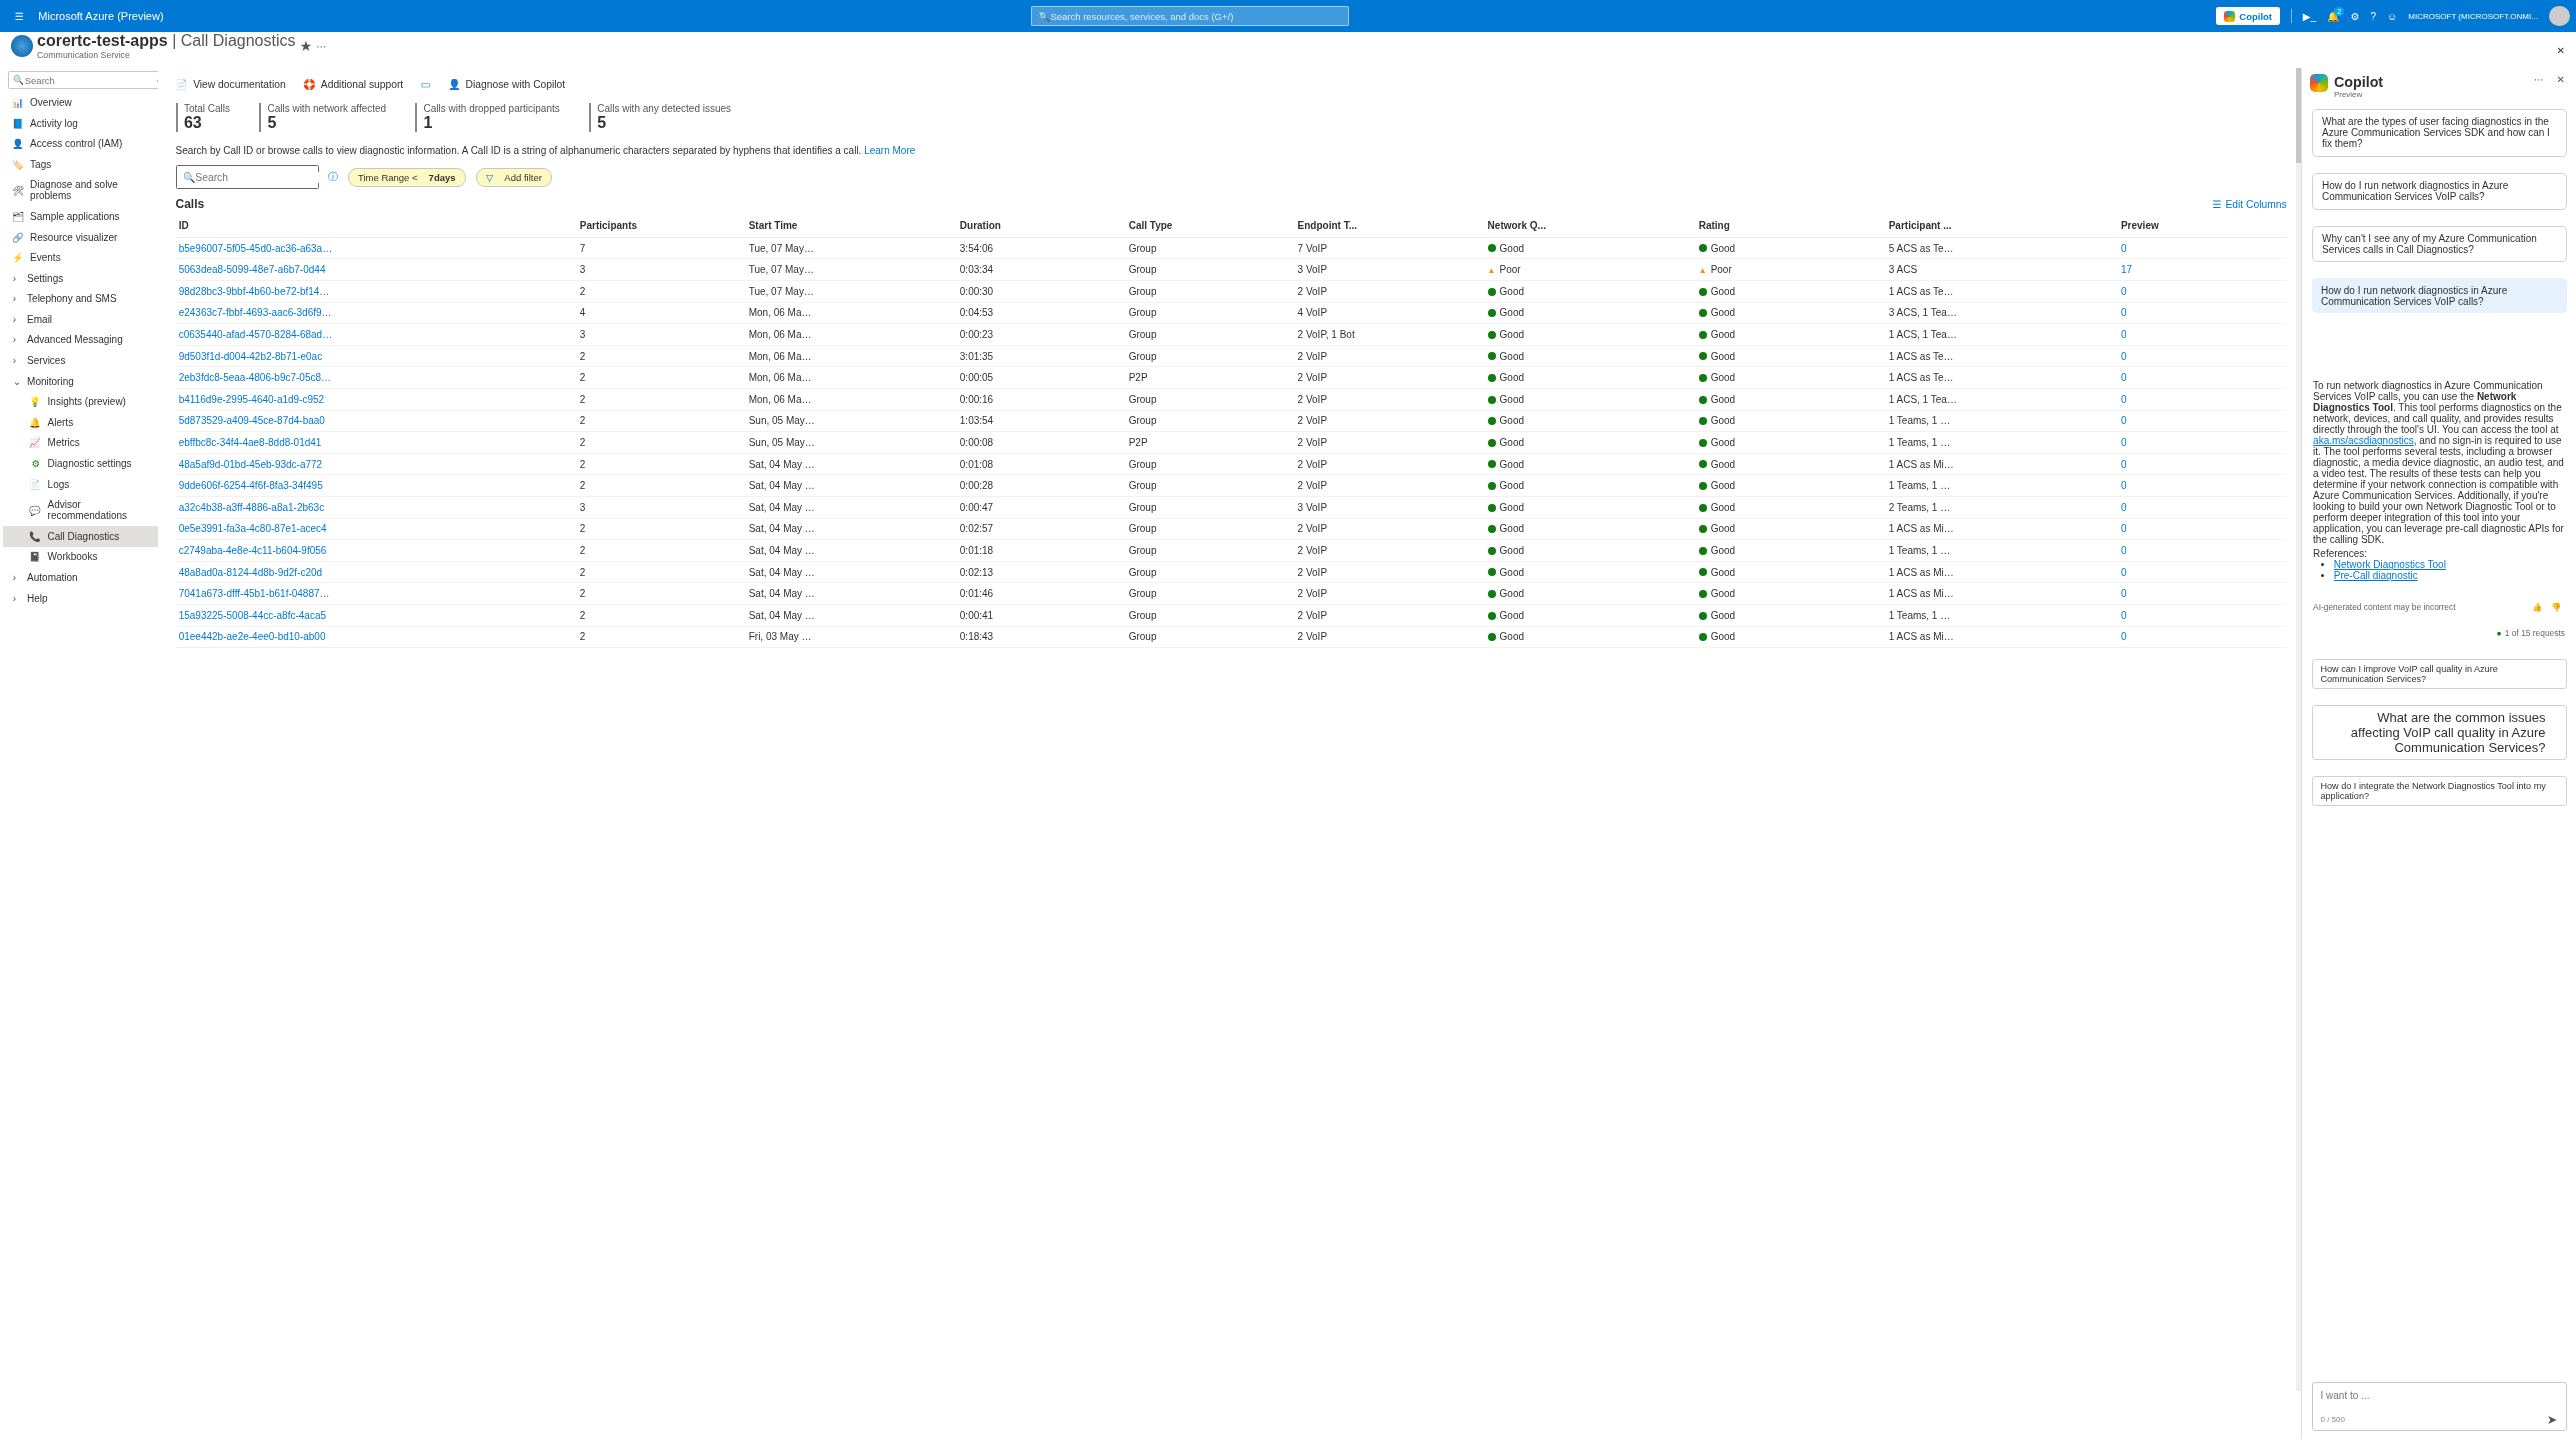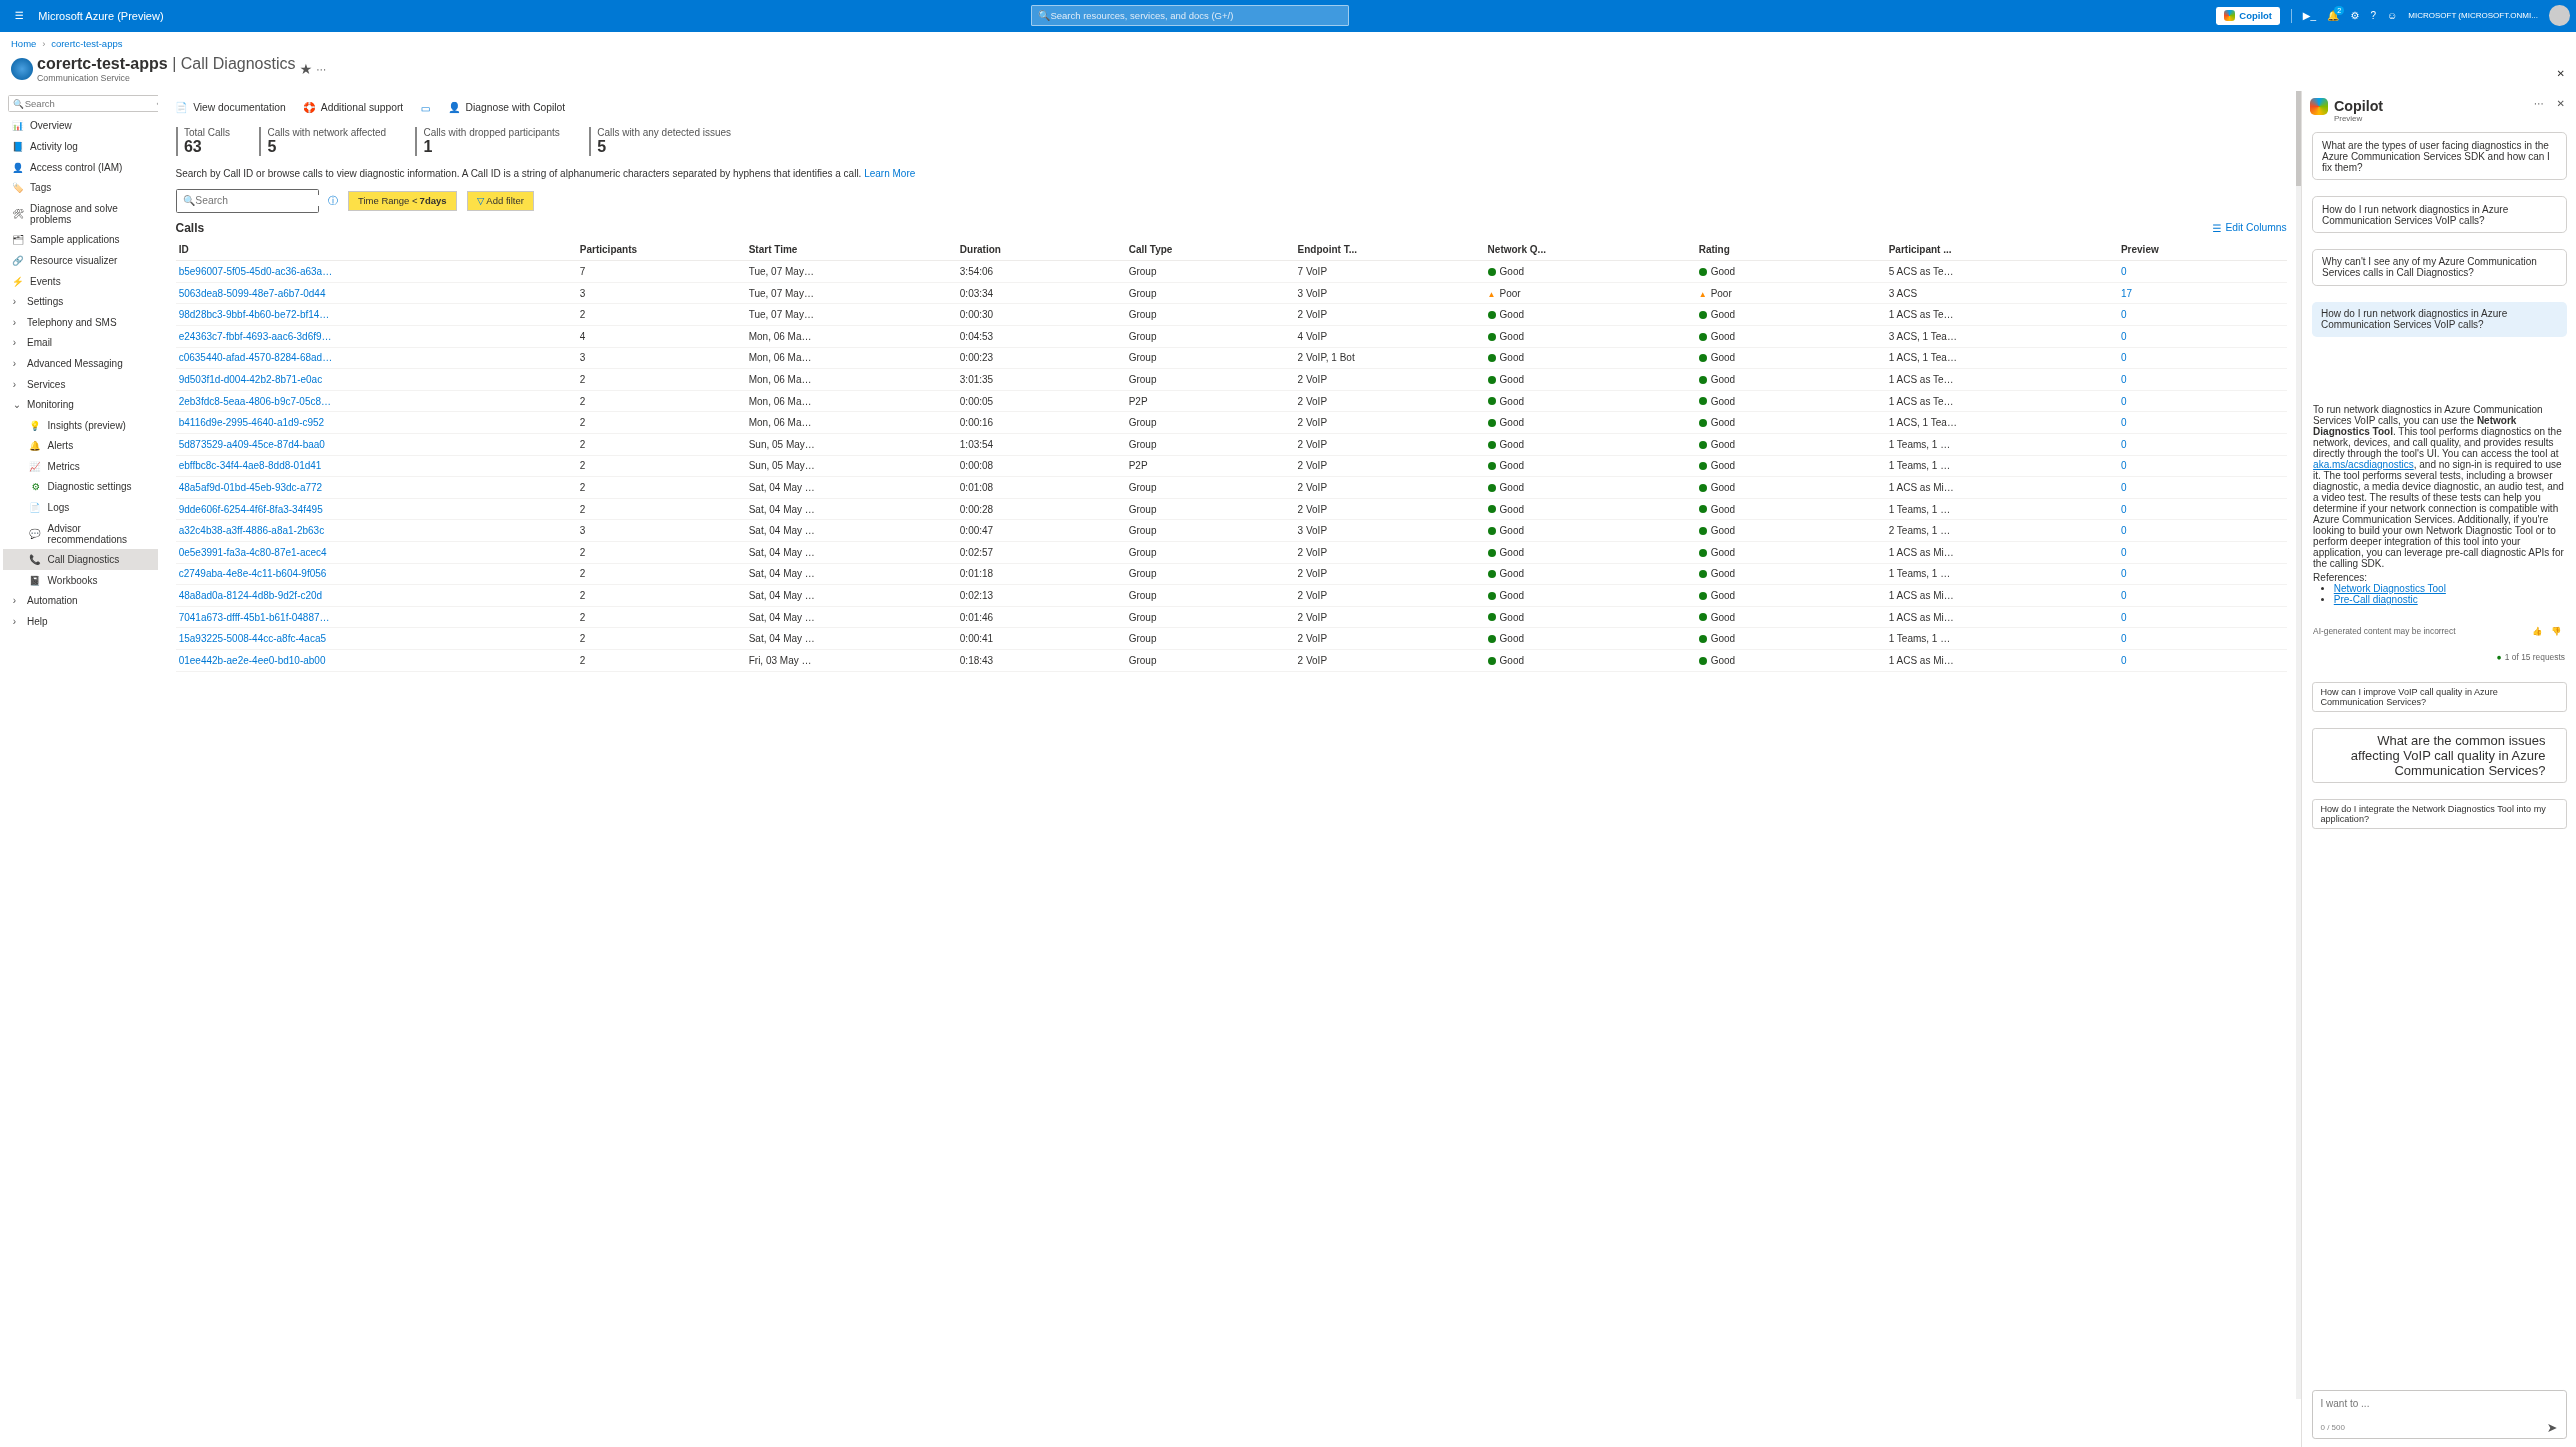--- a/index.html
+++ b/index.html
@@ -47,21 +47,21 @@
 .action-bar .act { display: flex; align-items: center; gap: 4.8px; cursor: pointer; }
 .stat-row { display: flex; gap: 29px; padding-bottom: 9.5px; }
 .stat { border-left: 2.4px solid #888; padding-left: 6.4px; }
 .stat .lbl { font-size: 10px; color: #555; }
 .stat .val { font-size: 16px; font-weight: 600; }
 .hint { font-size: 10px; padding: 3.2px 0 9.5px 0; }
 .hint a { color: #0078d4; text-decoration: none; }
 .search-row { display: flex; align-items: center; gap: 9.5px; padding-bottom: 8px; }
 .search-pill { border: 0.8px solid #666; width: 143px; height: 24px; display: flex; align-items: center; padding: 0 6.4px; border-radius: 1.6px; }
 .search-pill input { border: none; outline: none; flex: 1; font-size: 10.3px; }
-.chip { border: 0.8px solid #c8c6c4; background: #fde047; border-radius: 0; padding: 3.2px 9.5px; font-size: 9.5px; display: flex; align-items: center; gap: 2px; cursor: pointer; }
+.chip { border: 0.8px solid #c8c6c4; background: #fef9c3; border-radius: 9px; padding: 3.2px 9.5px; font-size: 9.5px; display: flex; align-items: center; gap: 11px; cursor: pointer; }
 .info-icon { color: #0078d4; cursor: pointer; }
 .calls-head { display: flex; align-items: center; justify-content: space-between; padding-bottom: 3.2px; }
 .calls-head h3 { font-size: 12px; font-weight: 600; }
 .editcols { color: #0078d4; cursor: pointer; display: flex; align-items: center; gap: 4px; font-size: 10.3px; }
 .table-wrap { flex: 1; overflow-y: auto; overflow-x: hidden; }
 table.calls { width: 100%; border-collapse: collapse; font-size: 10px; table-layout: fixed; }
 table.calls th { text-align: left; font-weight: 600; padding: 5.6px 3.2px; border-bottom: 0.8px solid #edebe9; color: #323130; overflow: hidden; text-overflow: ellipsis; white-space: nowrap; }
 table.calls td { padding: 4.8px 3.2px; border-bottom: 0.8px solid #f3f2f1; overflow: hidden; text-overflow: ellipsis; white-space: nowrap; }
 table.calls td.idcol a { color: #0078d4; text-decoration: none; }
 table.calls td.issues a { color: #0078d4; text-decoration: none; }
@@ -122,25 +122,20 @@
       <div class="icon">▶_</div>
       <div class="icon">🔔<span class="badge">2</span></div>
       <div class="icon">⚙</div>
       <div class="icon">?</div>
       <div class="icon">☺</div>
       <div class="user">MICROSOFT (MICROSOFT.ONMI...</div>
       <div class="avatar-circle"></div>
     </div>
   </div>
 
-  <div class="breadcrumb">
-    <a href="#">Home</a>
-    <span class="sep">›</span>
-    <a href="#">corertc-test-apps</a>
-  </div>
 
   <div class="page-head-row">
     <div class="page-head">
       <div class="res-icon"></div>
       <div>
         <h1>
           <span>corertc-test-apps</span>
           <span class="light"> | </span>
           <span class="light">Call Diagnostics</span>
         </h1>

